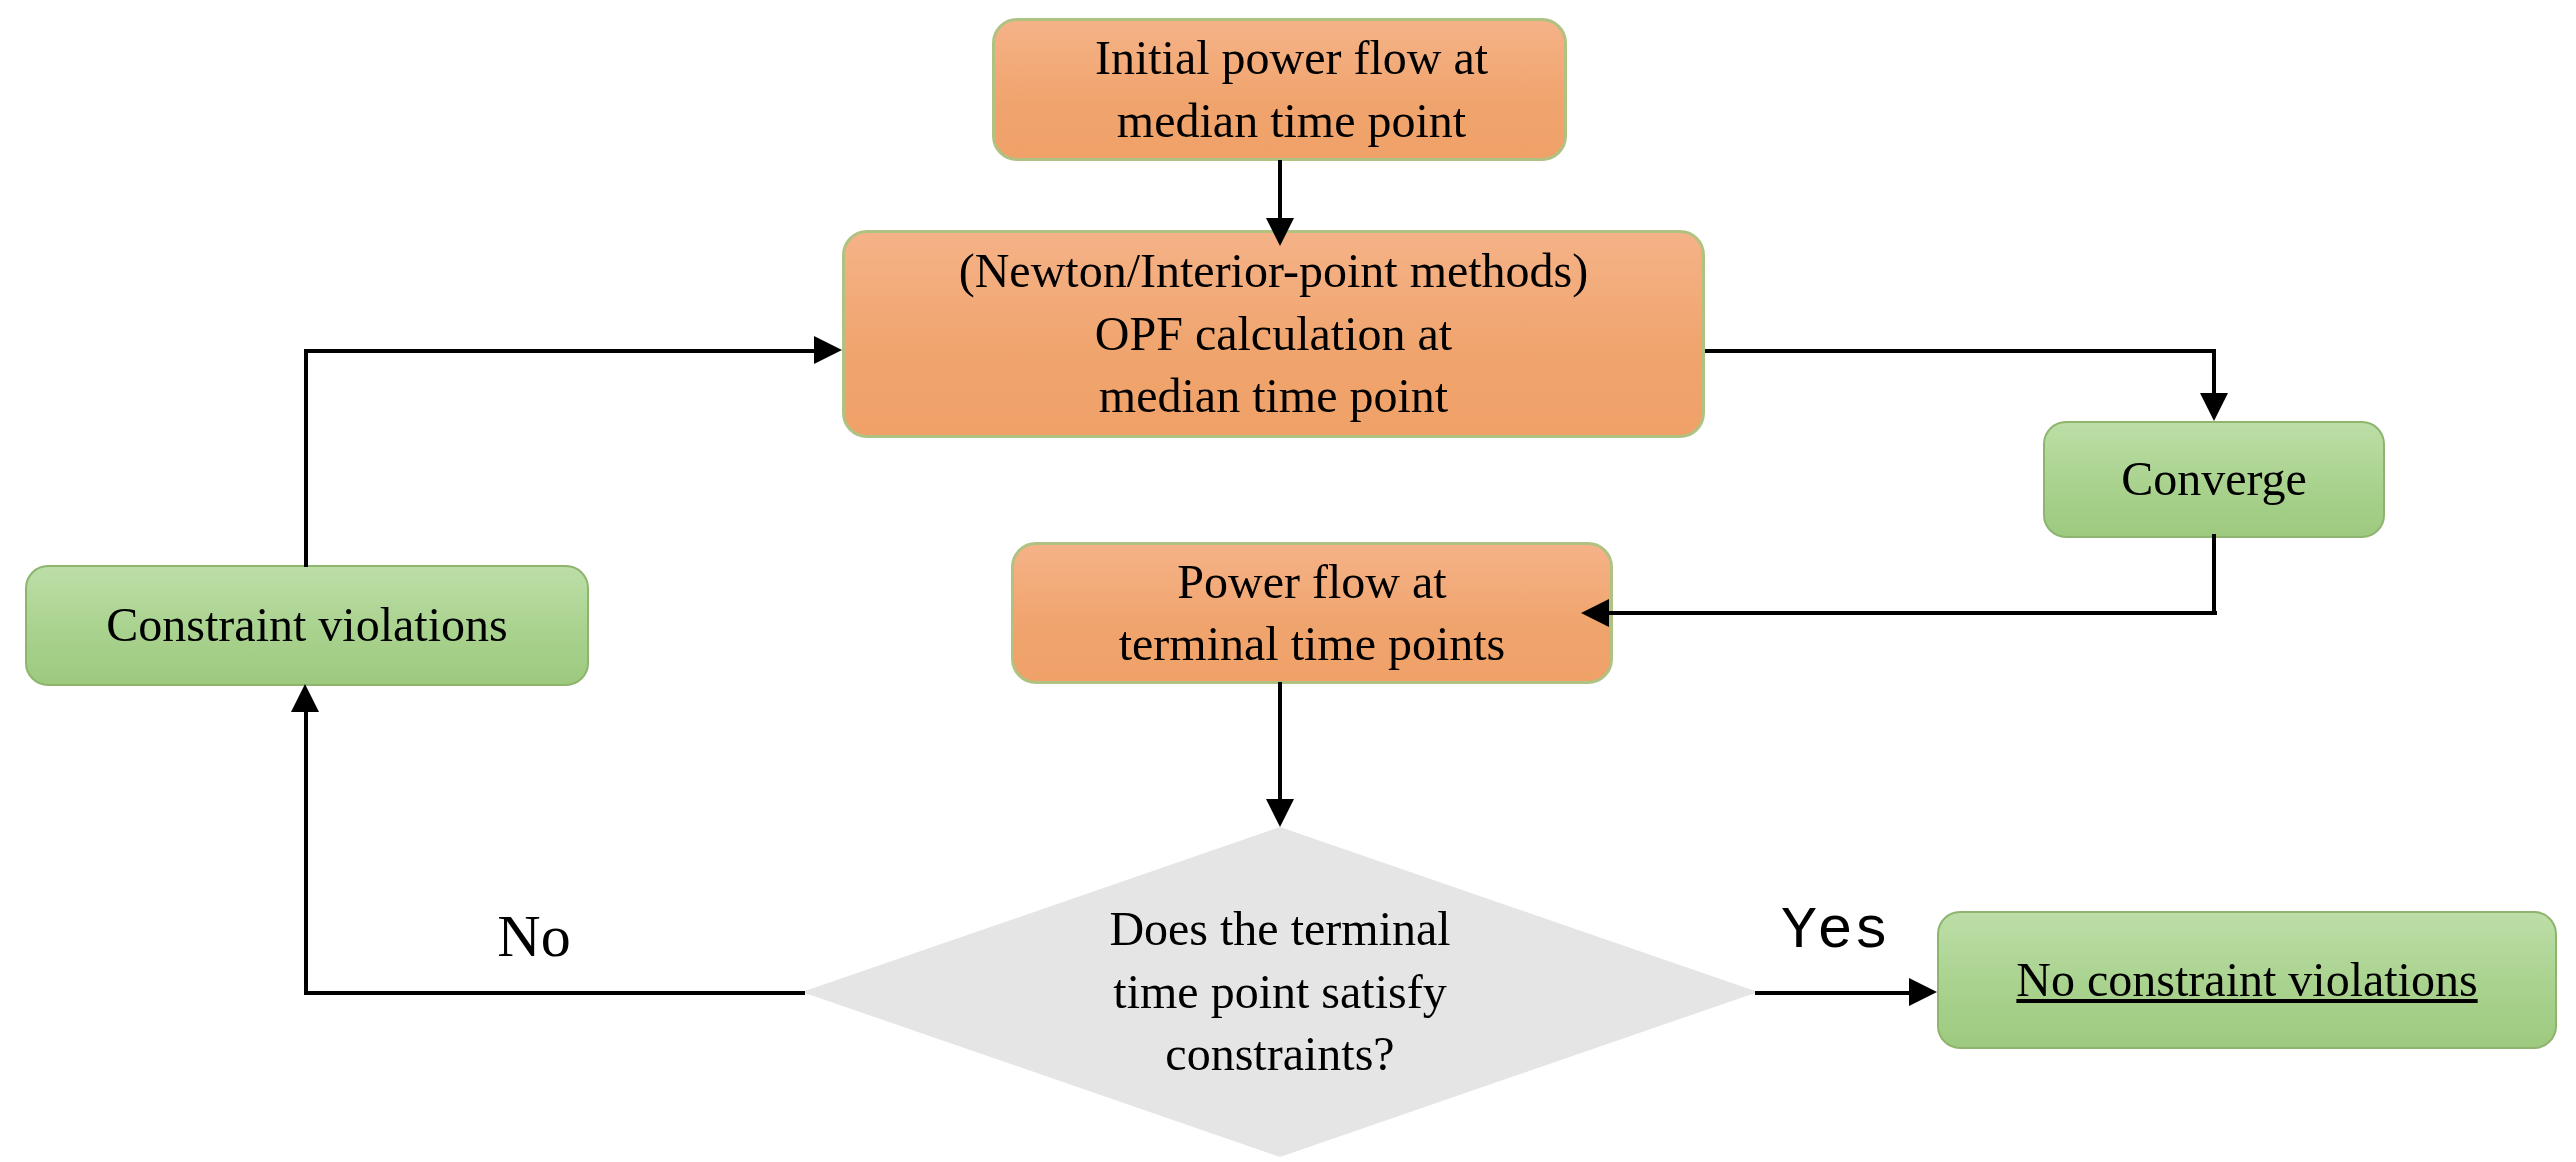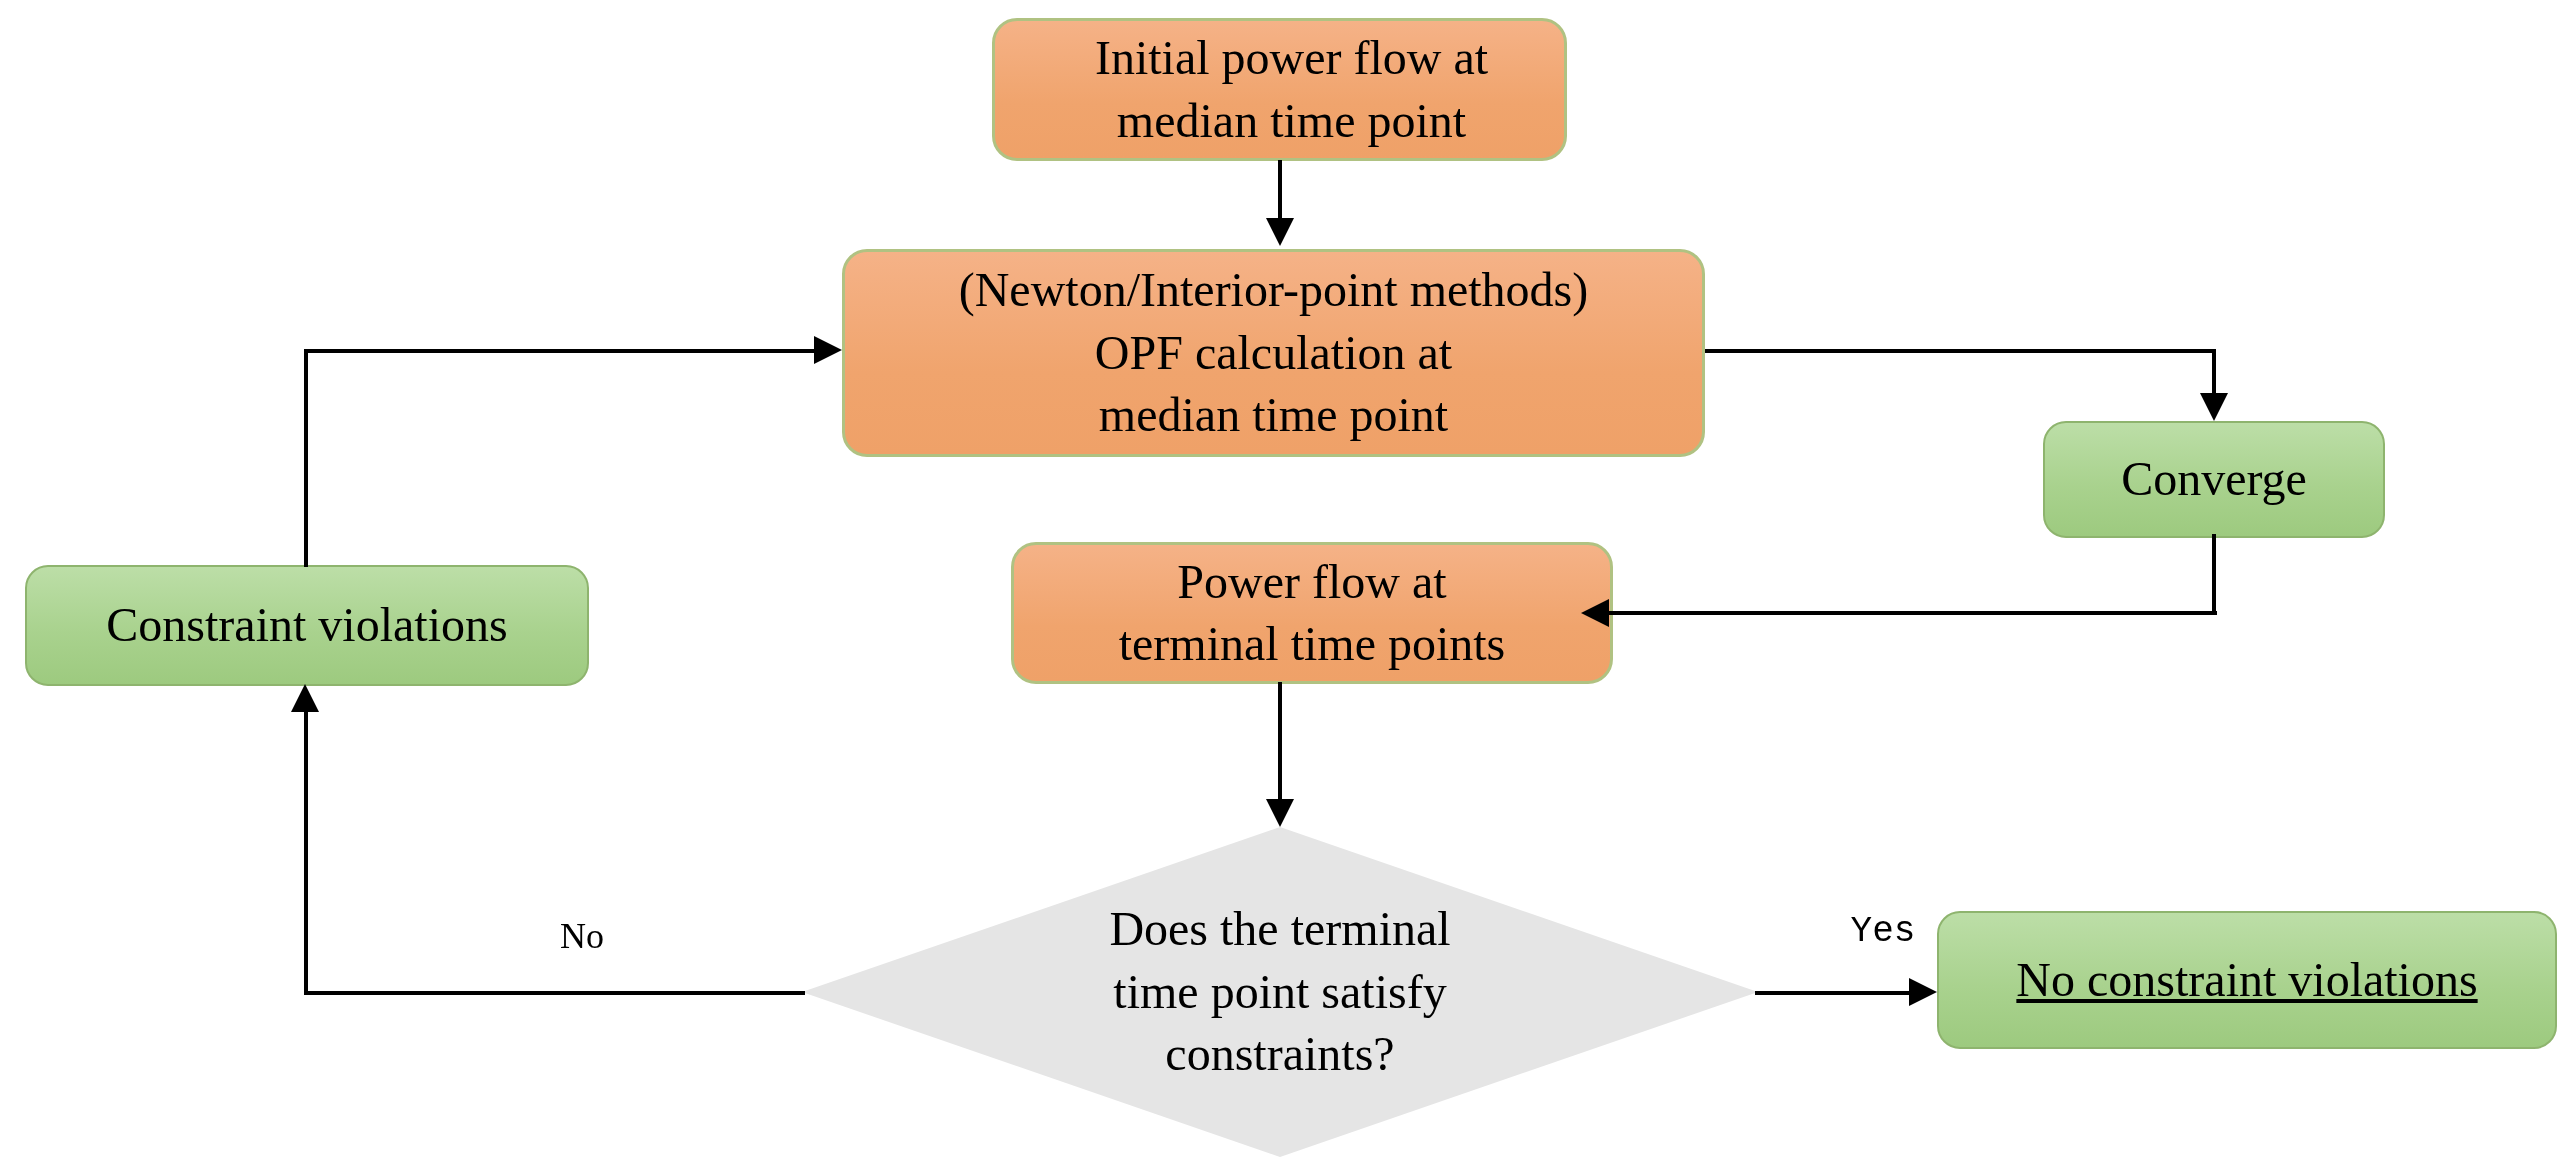--- a/index.html
+++ b/index.html
@@ -37,34 +37,33 @@
   }
   .shaft { position: absolute; background: #000000; }
   .arrowhead { position: absolute; width: 0; height: 0; }
   .head-down  { border-left: 14px solid transparent; border-right: 14px solid transparent; border-top: 28px solid #000000; }
   .head-up    { border-left: 14px solid transparent; border-right: 14px solid transparent; border-bottom: 28px solid #000000; }
   .head-left  { border-top: 14px solid transparent; border-bottom: 14px solid transparent; border-right: 28px solid #000000; }
   .head-right { border-top: 14px solid transparent; border-bottom: 14px solid transparent; border-left: 28px solid #000000; }
   .edge-label {
     position: absolute;
     transform: translate(-50%, -50%);
-    font-size: 36px;
+    font-size: 60px;
     white-space: nowrap;
-    margin-left: 48px;
   }
 </style>
 </head>
 <body>
 
 <div class="node process" style="left:992px; top:18.3px; width:575px; height:143px;padding-left:24px;">
   <span>Initial power flow at
 median time point</span>
 </div>
 
-<div class="node process" style="left:842px; top:249px; width:863px; height:208px;text-align:center;">
+<div class="node process" style="left:842px; top:230px; width:863px; height:208px;text-align:center;">
   <span>(Newton/Interior-point methods)
 OPF calculation at
 median time point</span>
 </div>
 
 <div class="node terminal" style="left:2043px; top:421px; width:342px; height:117px;">
   <span>Converge</span>
 </div>
 
 <div class="node process" style="left:979px; top:542px; width:602px; height:142px;margin-left:32px;">

